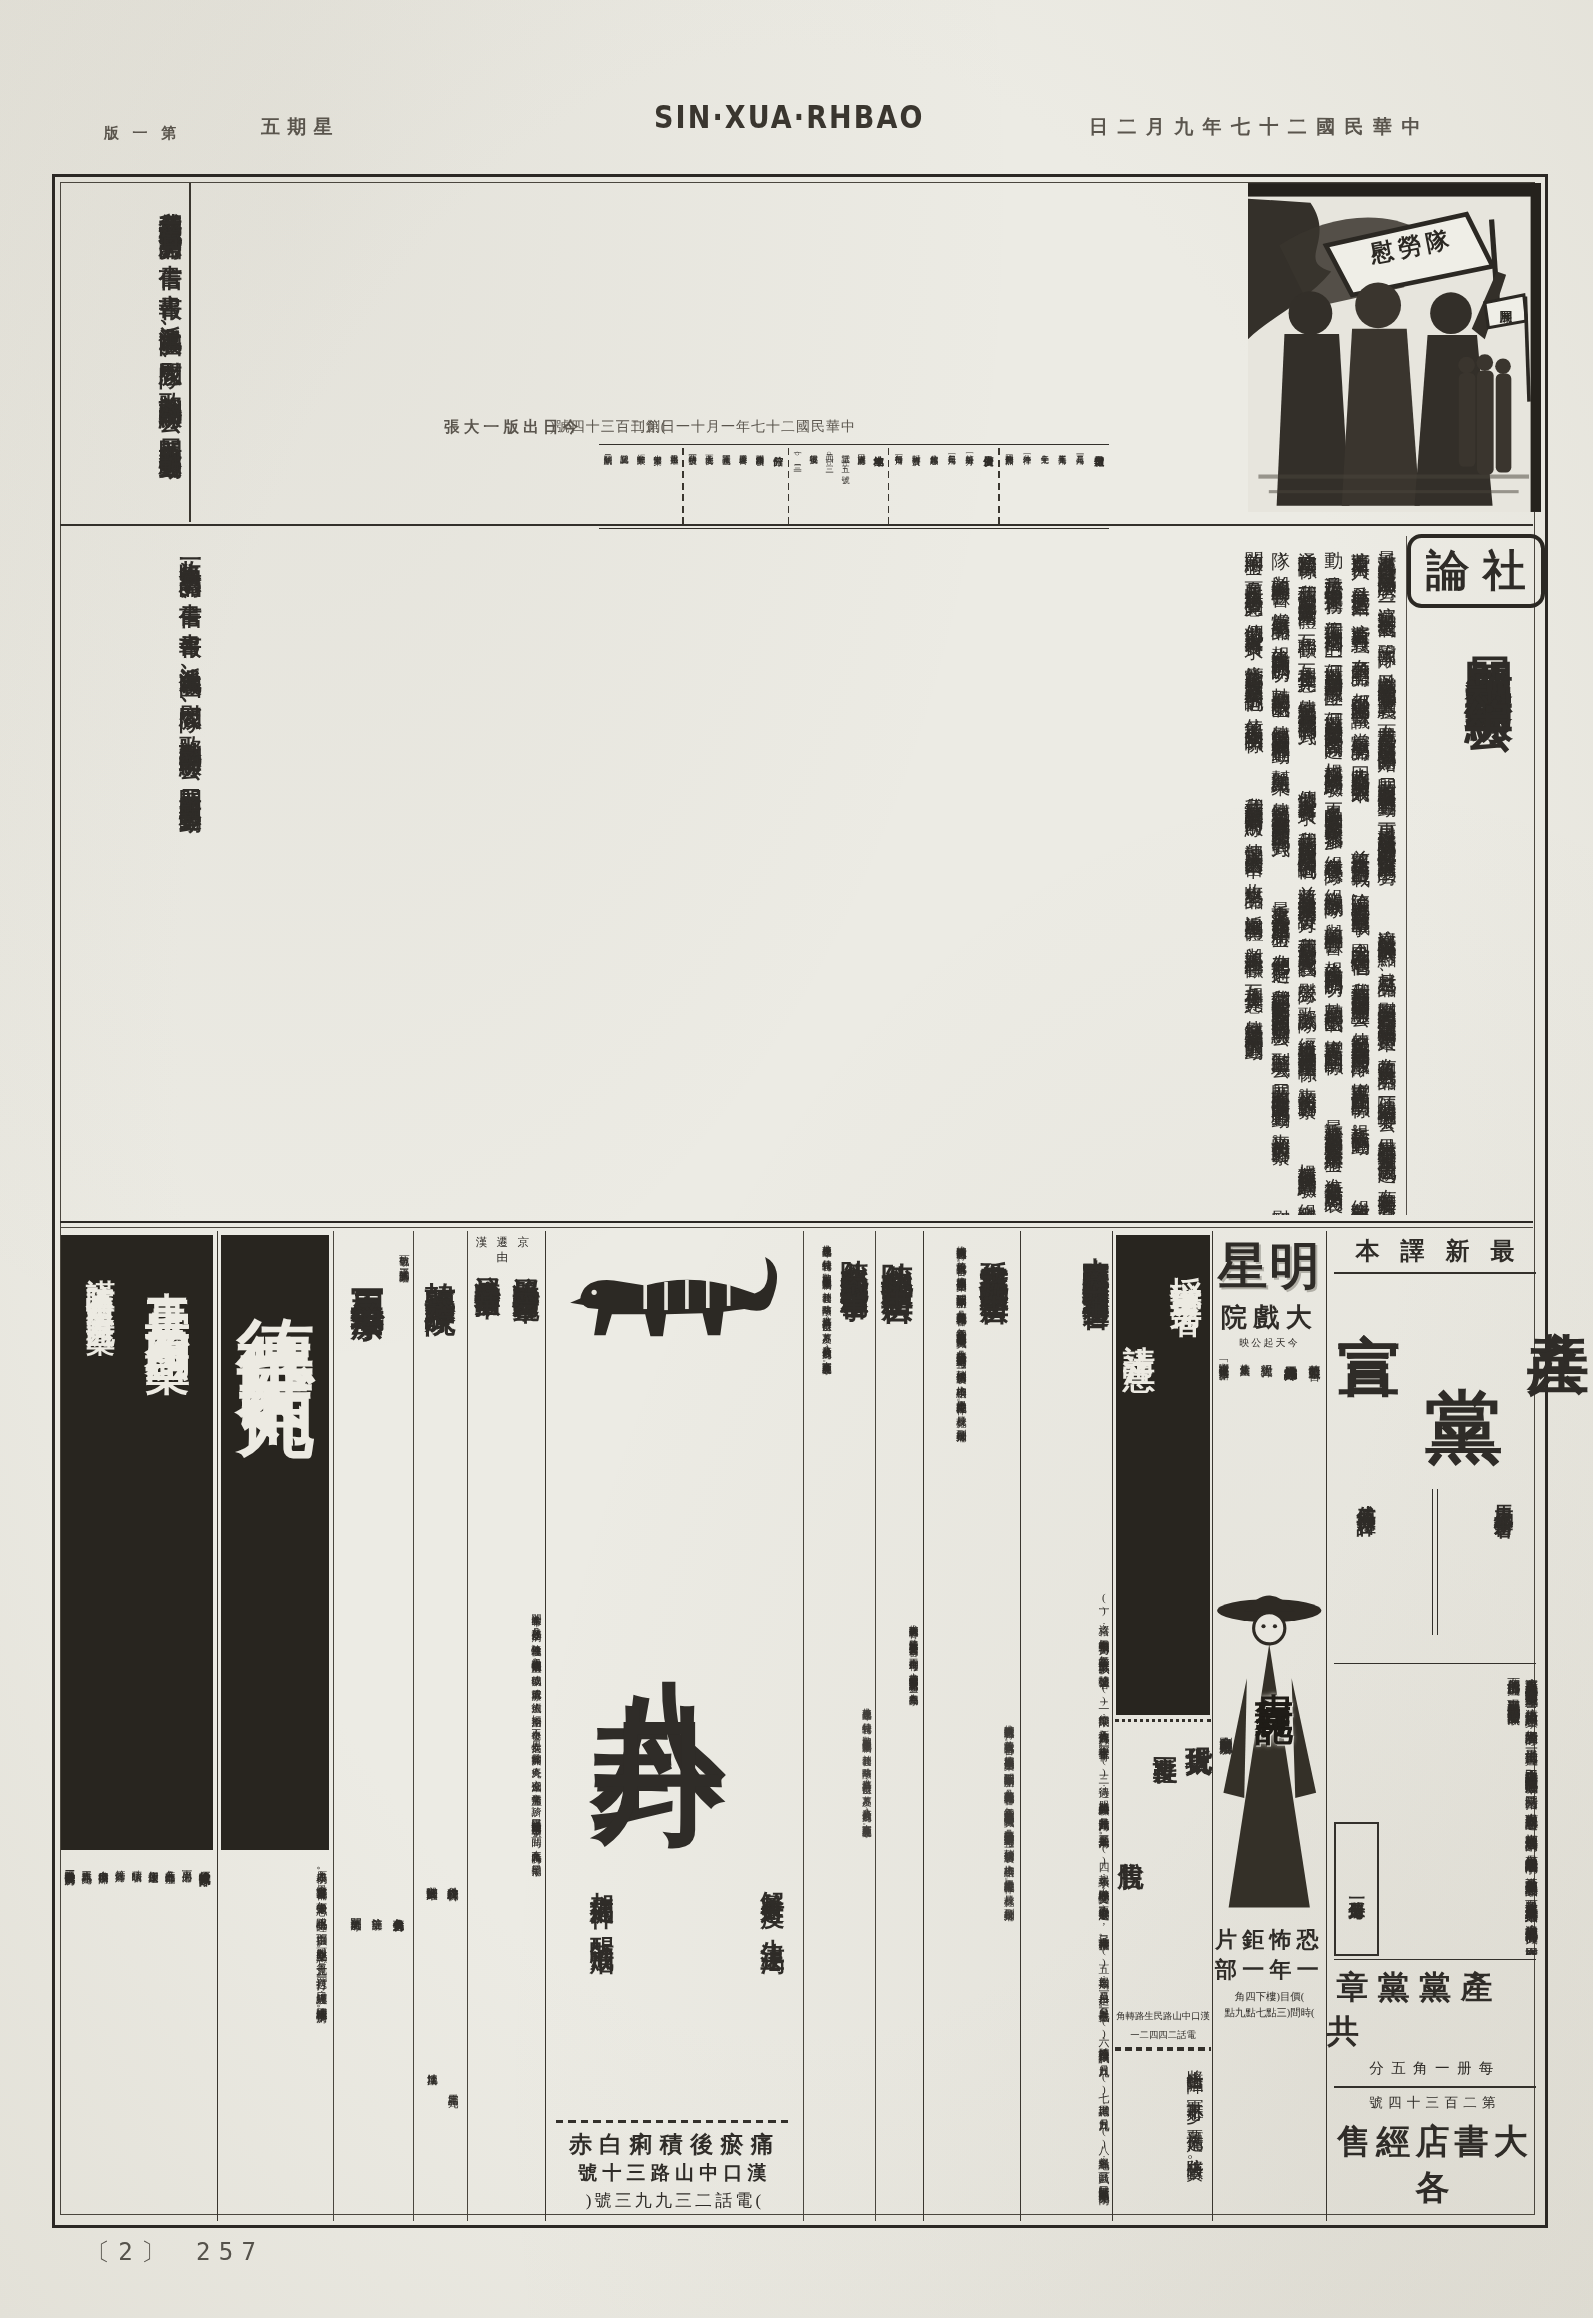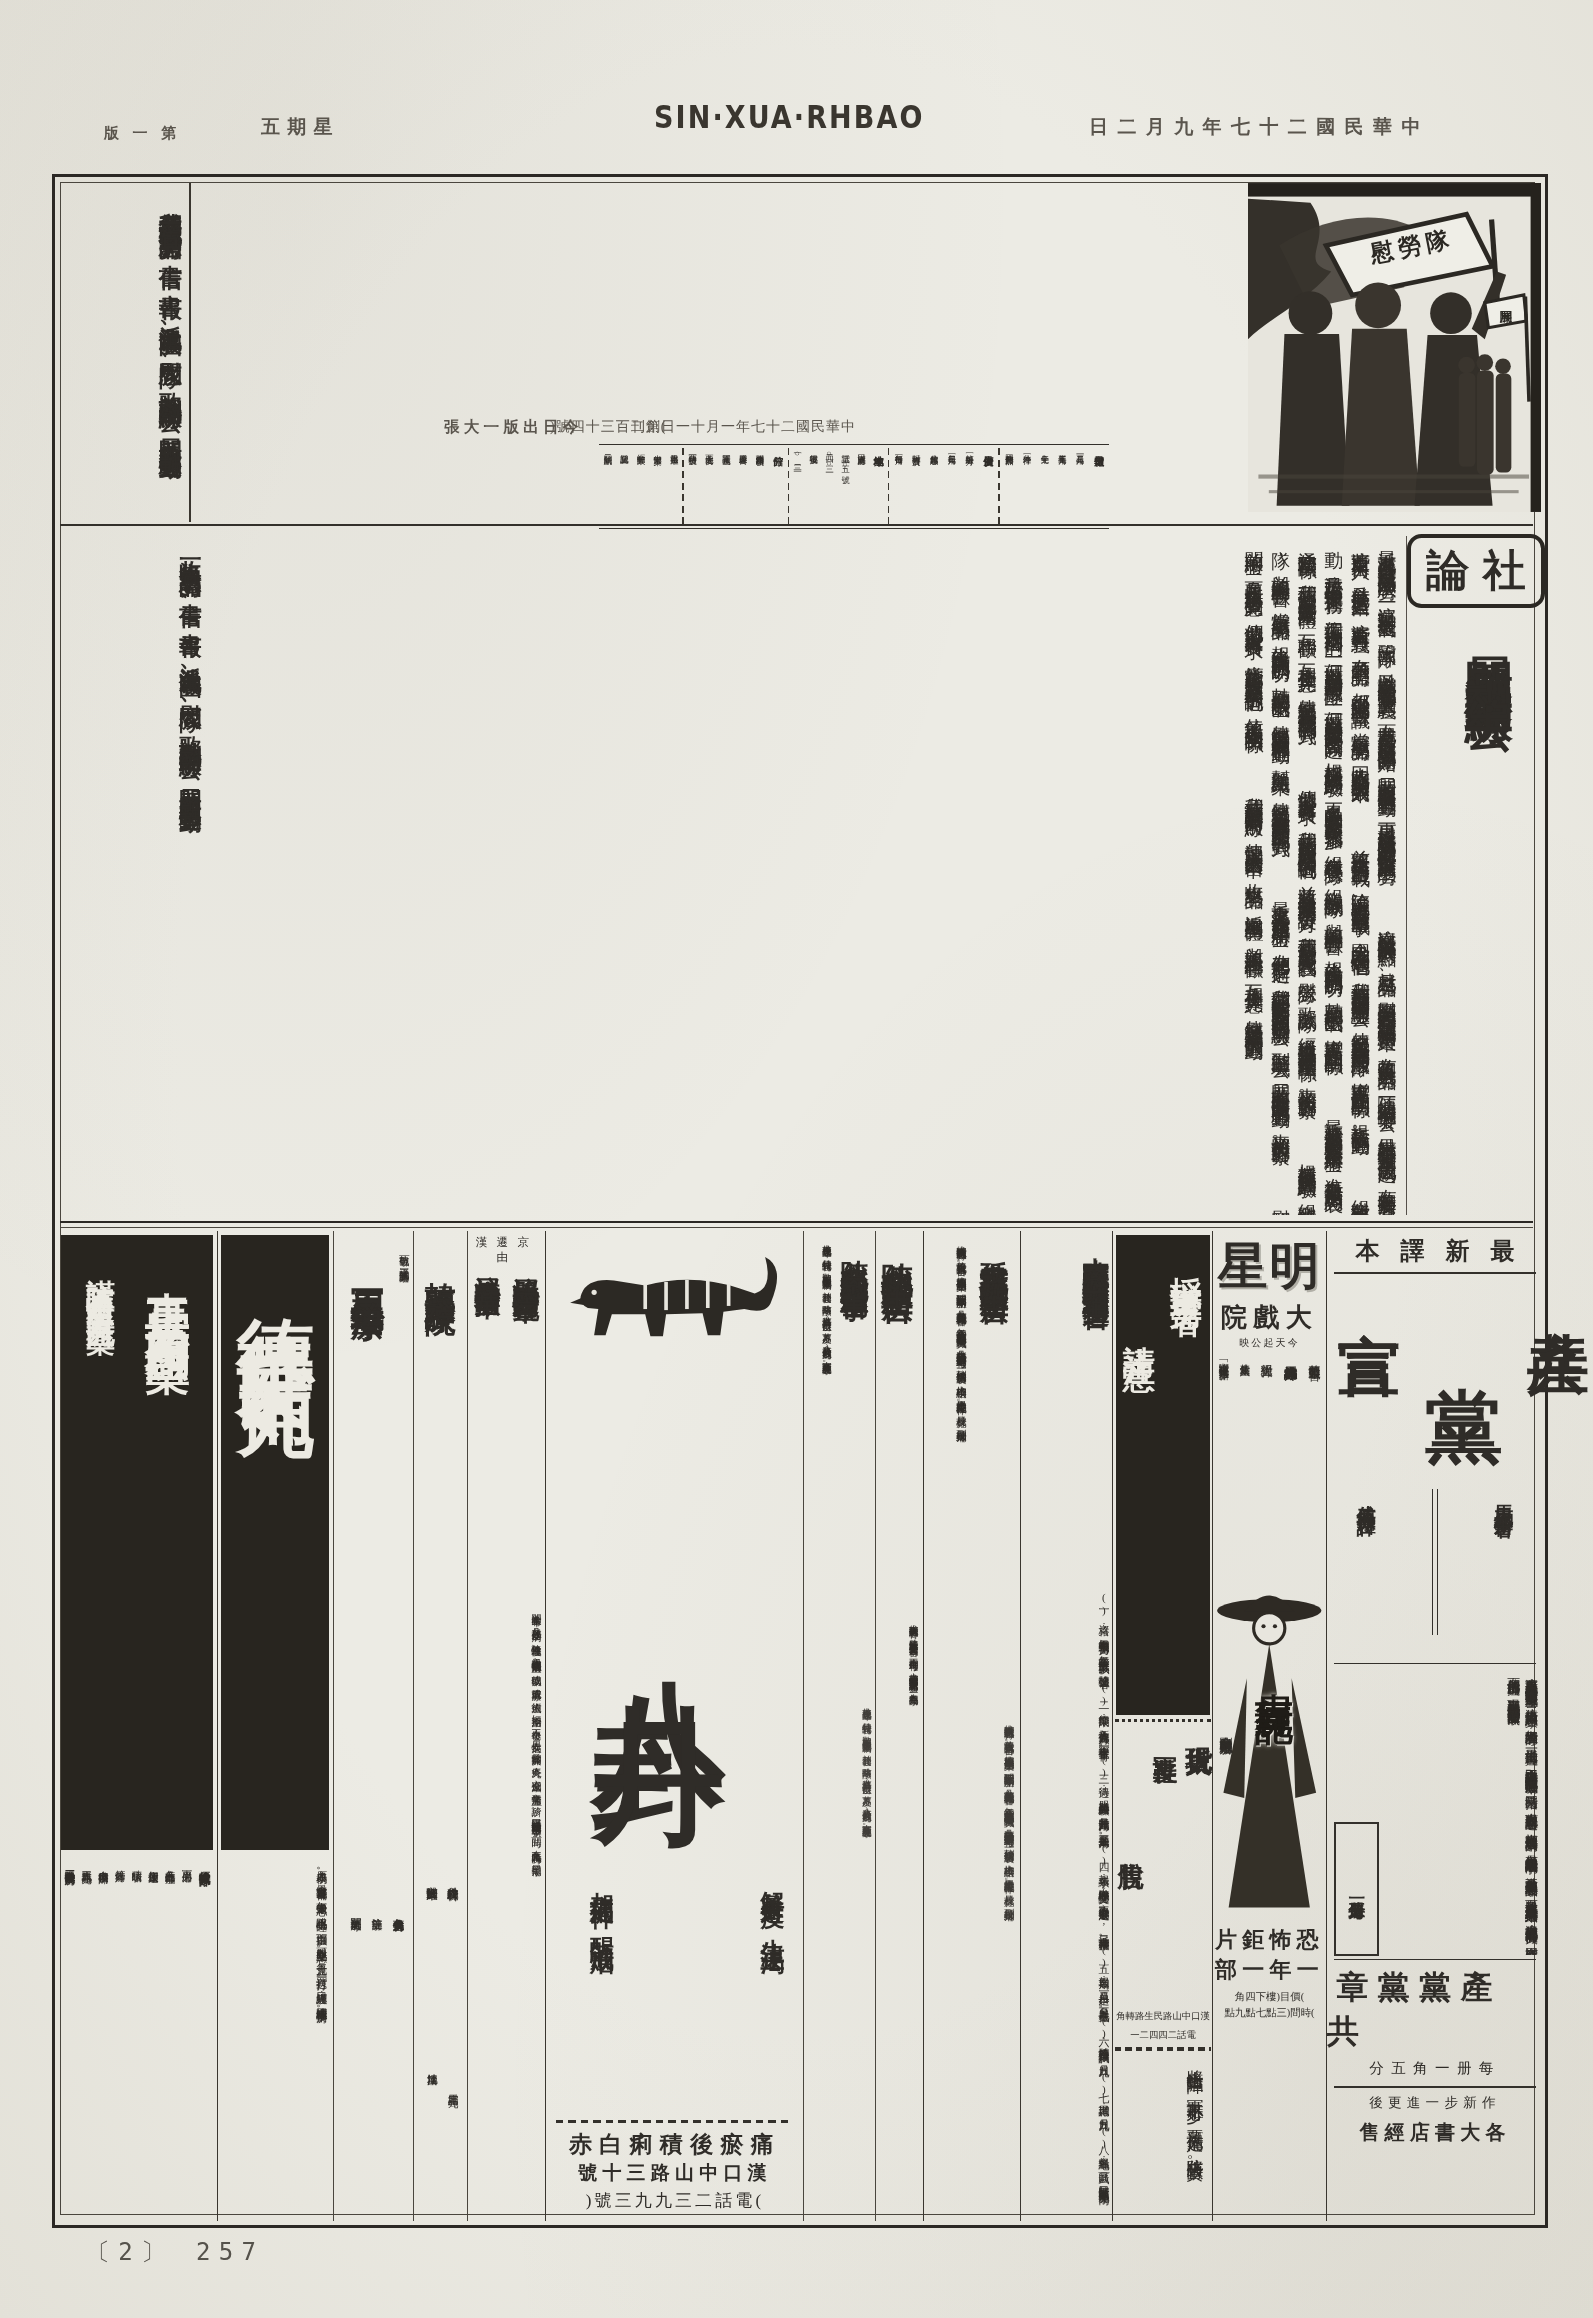--- a/index.html
+++ b/index.html
@@ -164,22 +164,22 @@
     <div style="position:relative;height:292px;">
       <div class="v smalltxt" style="position:absolute;right:3.1px;top:2.1px;width:156px;height:287px;font-size:13px;overflow:hidden;">這本名著是馬克思恩格斯在一八四八年最初研究出來的社會主義底主要原理。這二位人類最偉大的思想家,無產階級的導師,最先指出了一個真理,即工人階級與工人階級的要求是現代經濟制度底必然產物。同時又指出:人類現在受着罪惡所壓迫,把人類從罪惡解放出來的,是有組織的無產階級底階級鬥爭;社會主義並不是夢想家的發明品,而是近代社會底生產力發展之最終目標與必然結果。這本書與他們其他的名著同樣偉大,同樣有價值,而他們所指示出的真理,現在已被那正在爲爭求他們底解放而鬥爭着的無產階級全體所採取。</div>
       <div class="abs ctr" style="left:7.3px;top:156px;width:41px;height:130px;border:2.1px solid #33302b;">
         <span class="v b" style="font-size:16.7px;">每册一角五分</span>
       </div>
     </div>
     <div style="margin:1px 7.3px;border-top:1.6px solid #33302b;"></div>
     <div class="b" style="text-align:left;font-size:32px;letter-spacing:9.4px;margin-top:6.3px;text-indent:9.4px;">章黨黨產共</div>
     <div style="text-align:center;font-size:14.6px;letter-spacing:7.3px;margin-top:5.2px;">分五角一册每</div>
     <div style="margin:7.3px 7.3px 0;border-top:2.1px double #33302b;"></div>
-    <div style="text-align:center;font-size:13.6px;letter-spacing:5.2px;margin-top:6.3px;">後更進一步新作</div>
-    <div class="b" style="text-align:center;font-size:20px;letter-spacing:5.2px;margin-top:7.3px;">售經店書大各</div>
+    <div style="text-align:center;font-size:13.6px;letter-spacing:5.2px;margin-top:6.3px;">號四十三百二第</div>
+    <div class="b" style="text-align:center;font-size:34px;letter-spacing:5.2px;margin-top:7.3px;">售經店書大各</div>
   </div>
 
   <div class="abs adblock" style="left:1212px;top:1231px;width:113px;height:990px;overflow:hidden;">
     <div class="b" style="text-align:center;font-size:50px;letter-spacing:2.1px;margin-top:2.1px;text-shadow:2.1px 2.1px 0 rgba(50,45,38,.3);">星明</div>
     <div class="b" style="text-align:center;font-size:26px;letter-spacing:6.3px;">院戲大</div>
     <div style="text-align:center;font-size:10px;letter-spacing:2.1px;margin-top:1px;">映公起天今</div>
     <div style="height:219px;display:flex;flex-direction:row-reverse;justify-content:space-around;padding-top:5.2px;">
       <span class="v smalltxt" style="font-size:12px;">新華公司監製張善琨</span>
       <span class="v smalltxt b" style="font-size:13px;">編導馬徐維邦</span>
       <span class="v smalltxt" style="font-size:12px;">絕對偉大</span>

